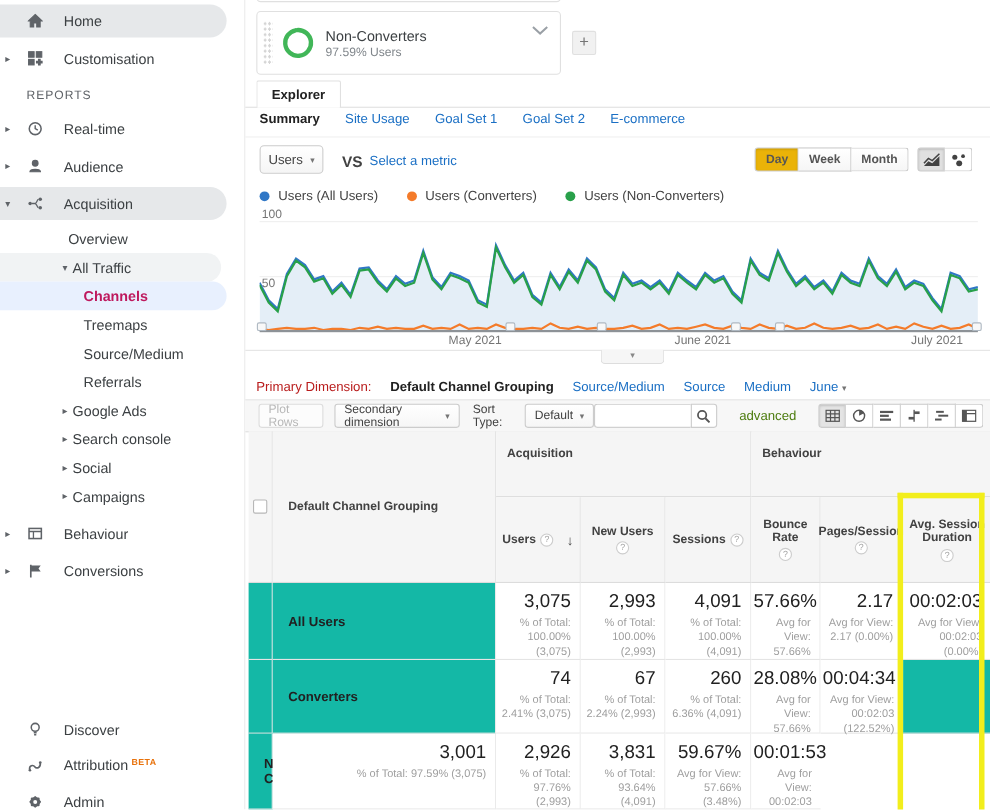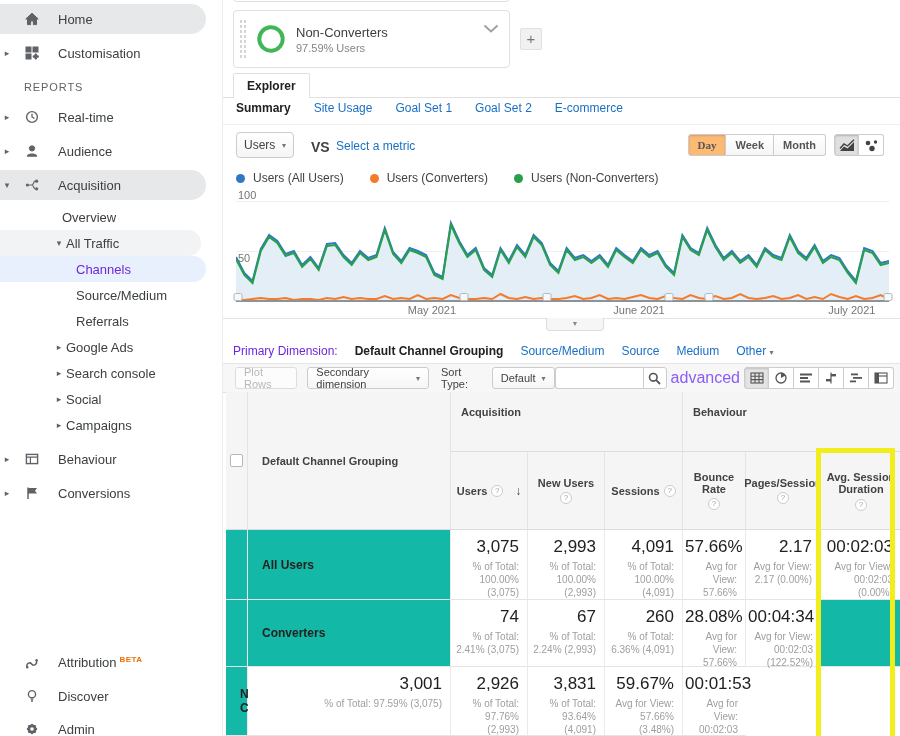--- a/index.html
+++ b/index.html
@@ -12,21 +12,21 @@
   .sb-item { display:flex; align-items:center; height:30px; margin-bottom:4px; cursor:pointer; font-size:13px; color:#3c4043; }
   .sb-sub { height:26px; margin-bottom:0; }
   .sb-arrow { width:14px; text-align:center; font-size:9px; color:#5f6368; flex:none; }
   .sb-icon { width:24px; margin-left:6px; flex:none; display:flex; justify-content:center; }
   .sb-label { margin-left:14px; white-space:nowrap; }
   .lvl2 { padding-left:52px; }
   .lvl3 { padding-left:76px; }
   .pill-grey { background:#e6e8ea; border-radius:0 16px 16px 0; width:206px; }
   .pill-light { background:#f1f3f4; border-radius:0 14px 14px 0; width:201px; }
   .pill-blue { background:#e8f0fe; border-radius:0 16px 16px 0; width:206px; }
-  .pill-blue .sb-label { color:#6d28d9; font-weight:normal; }
+  .pill-blue .sb-label { color:#be185d; font-weight:bold; }
   .sb-heading { height:30px; display:flex; align-items:center; padding-left:24px; font-size:11px;
                 letter-spacing:.9px; color:#5f6368; }
   .sb-bottom { position:absolute; left:0; top:648px; width:222px; }
   .beta { font-size:8px; color:#e8710a; font-weight:bold; vertical-align:super; margin-left:3px; letter-spacing:.4px;}
   .sb-svg { fill:#5f6368; stroke:#5f6368; }
 
   
   #main { position:absolute; left:222px; top:0; width:678px; height:736px; border-left:1px solid #ececec; background:#fff; }
 
   .prev-card { position:absolute; left:10px; top:-8px; width:277px; height:10px; border:1px solid #e0e0e0; border-radius:4px; background:#fff; }
@@ -57,21 +57,21 @@
               background:linear-gradient(#fff,#f5f5f5); font-size:12px; color:#424242; display:flex;
               align-items:center; justify-content:space-between; padding:0 7px; cursor:pointer; }
   .dd-caret { font-size:8px; color:#757575; }
   .vs-label { position:absolute; left:75px; top:7px; font-size:14px; font-weight:bold; color:#424242; }
   .select-metric { position:absolute; left:100px; top:7px; font-size:12px; color:#1a6fc4; cursor:pointer; }
   .granularity { position:absolute; right:74px; top:2px; display:flex; }
   .gran-btn { height:22px; padding:0 9px; border:1px solid #ccc; border-left:none; background:linear-gradient(#fff,#f6f6f6);
               font-size:11px; font-weight:bold; color:#555; display:flex; align-items:center; cursor:pointer; }
   .gran-btn:first-child { border-left:1px solid #ccc; border-radius:3px 0 0 3px; }
   .gran-btn:last-child { border-radius:0 3px 3px 0; }
-  .gran-btn.active { background:#fdba74; box-shadow:inset 0 1px 2px rgba(0,0,0,.15);font-family:Liberation Serif, serif; }
+  .gran-btn.active { background:#eab308; box-shadow:inset 0 1px 2px rgba(0,0,0,.15); }
   .chart-type { position:absolute; right:16px; top:2px; display:flex; }
   .ct-btn { width:25px; height:22px; border:1px solid #ccc; border-left:none; background:#fff;
             display:flex; align-items:center; justify-content:center; cursor:pointer; }
   .ct-btn:first-child { border-left:1px solid #ccc; border-radius:3px 0 0 3px; }
   .ct-btn:last-child { border-radius:0 3px 3px 0; }
   .ct-btn.active { background:#e0e0e0; box-shadow:inset 0 1px 2px rgba(0,0,0,.2); }
 
   .legend { position:absolute; left:13px; top:171px; display:flex; gap:26px; align-items:center; font-size:12px; color:#424242; }
   .legend-item { display:flex; align-items:center; gap:8px; }
   .legend-dot { width:9px; height:9px; border-radius:50%; }
@@ -84,36 +84,36 @@
   .axis-marker { position:absolute; top:103px; width:9px; height:8px; background:#f8f8f8;
                  border:1px solid #aeb8c2; border-radius:2px; transform:translateX(-50%); }
   #x-labels { position:absolute; left:0; top:304px; width:653px; height:13px; font-size:11px; color:#757575; }
   .x-label { position:absolute; transform:translateX(-50%); white-space:nowrap; }
   .chart-bottom-line { position:absolute; left:0; right:0; top:318px; border-top:1px solid #e4e4e4; }
   .collapse-btn { position:absolute; left:323px; top:318px; width:58px; height:13px; background:#f6f6f6;
                   border:1px solid #ddd; border-top:none; border-radius:0 0 4px 4px; font-size:7px; color:#888;
                   text-align:center; line-height:12px; cursor:pointer; }
 
   .primary-dim { position:absolute; left:10px; top:344px; display:flex; gap:17px; font-size:12px; align-items:center; }
-  .pd-label { color:#6d28d9; }
+  .pd-label { color:#b91c1c; }
   .pd-active { color:#212121; font-weight:bold; }
   .pd-link { color:#1a6fc4; cursor:pointer; }
 
   .toolbar { position:absolute; left:0; right:0; top:363px; height:30px; background:#f7f7f7;
              border-top:1px solid #e5e5e5; border-bottom:1px solid #e0e0e0; display:flex; align-items:center; }
   .tb-btn { height:22px; border:1px solid #ccc; border-radius:3px; background:linear-gradient(#fff,#f6f6f6);
             font-size:11px; color:#424242; display:flex; align-items:center; padding:0 8px; gap:6px; cursor:pointer; }
   .tb-btn.disabled { color:#b8b8b8; background:#fcfcfc; border-color:#ddd; cursor:default; }
   .tb-label { font-size:11px; color:#424242; margin:0 6px 0 12px; }
   .search-wrap { display:flex; margin-left:auto; height:22px; }
   .search-input { width:88px; height:22px; border:1px solid #ccc; border-right:none; border-radius:3px 0 0 3px;
                   padding:0 5px; font-size:11px; outline:none; }
   .search-btn { width:24px; height:22px; border:1px solid #ccc; border-radius:0 3px 3px 0; background:#fff;
                 display:flex; align-items:center; justify-content:center; cursor:pointer; }
-  .advanced { font-size:16px; color:#8b5cf6; margin:0 4px; cursor:pointer; }
+  .advanced { font-size:12px; color:#4d7c0f; margin:0 20px; cursor:pointer; }
   .view-icons { display:flex; margin-right:6px; }
   .vi-btn { width:25px; height:22px; border:1px solid #ccc; border-left:none; background:#fff;
             display:flex; align-items:center; justify-content:center; cursor:pointer; }
   .vi-btn:first-child { border-left:1px solid #ccc; border-radius:3px 0 0 3px; }
   .vi-btn:last-child { border-radius:0 3px 3px 0; }
   .vi-btn.active { background:#e4e4e4; box-shadow:inset 0 1px 2px rgba(0,0,0,.15); }
 
   
   .ga-table { position:absolute; left:3px; top:392px; width:675px; display:grid;
               grid-template-columns:22px 203px 77px 77px 78px 63px 75px 80px;
@@ -211,20 +211,23 @@
       <span class="sb-label" style="margin-left:10px">Overview</span>
     </div>
     <div class="sb-item sb-sub lvl2 pill-light">
       <span class="sb-arrow">▾</span>
       <span class="sb-label" style="margin-left:0">All Traffic</span>
     </div>
     <div class="sb-item sb-sub lvl3 pill-blue">
       <span class="sb-label" style="margin-left:0">Channels</span>
     </div>
     <div class="sb-item sb-sub lvl3">
+      <span class="sb-label" style="margin-left:0">Treemaps</span>
+    </div>
+    <div class="sb-item sb-sub lvl3">
       <span class="sb-label" style="margin-left:0">Source/Medium</span>
     </div>
     <div class="sb-item sb-sub lvl3">
       <span class="sb-label" style="margin-left:0">Referrals</span>
     </div>
     <div class="sb-item sb-sub lvl2">
       <span class="sb-arrow">▸</span>
       <span class="sb-label" style="margin-left:0">Google Ads</span>
     </div>
     <div class="sb-item sb-sub lvl2">
@@ -254,40 +257,40 @@
       <span class="sb-icon">
         <svg width="14" height="14" viewBox="0 0 14 14">
             <path d="M3 1.5 V13" stroke="#5f6368" stroke-width="1.5"></path>
             <path d="M3 2 H12 L10 4.8 L12 7.6 H3 Z" fill="#5f6368"></path>
           </svg>
       </span>
       <span class="sb-label">Conversions</span>
     </div>
 
     <div class="sb-bottom">
+      <div class="sb-item" style="height:30px;margin-bottom:3px">
+        <span class="sb-arrow"></span>
+        <span class="sb-icon">
+          <svg width="14" height="14" viewBox="0 0 14 14">
+              <circle cx="7" cy="5.2" r="3.6" fill="none" stroke="#5f6368" stroke-width="1.4"></circle>
+              <path d="M5.7 10.2 h2.6 M6 12 h2" stroke="#5f6368" stroke-width="1.3"></path>
+            </svg>
+        </span>
+        <span class="sb-label">Discover</span>
+      </div>
       <div class="sb-item" style="height:30px;margin-bottom:3px">
         <span class="sb-arrow"></span>
         <span class="sb-icon">
           <svg width="14" height="14" viewBox="0 0 14 14">
               <path d="M2 10.8 C1.2 6.8 5.2 6 6.6 8 C8 10 12.2 9.4 11.6 4.6" fill="none" stroke="#5f6368" stroke-width="1.5"></path>
               <circle cx="2.2" cy="11.2" r="1.2" fill="#5f6368"></circle>
               <circle cx="11.6" cy="4.2" r="1.2" fill="#5f6368"></circle>
             </svg>
         </span>
         <span class="sb-label"><span>Attribution</span><span class="beta">BETA</span></span>
-      </div>
-      <div class="sb-item" style="height:30px;margin-bottom:3px">
-        <span class="sb-arrow"></span>
-        <span class="sb-icon">
-          <svg width="14" height="14" viewBox="0 0 14 14">
-              <circle cx="7" cy="5.2" r="3.6" fill="none" stroke="#5f6368" stroke-width="1.4"></circle>
-              <path d="M5.7 10.2 h2.6 M6 12 h2" stroke="#5f6368" stroke-width="1.3"></path>
-            </svg>
-        </span>
-        <span class="sb-label">Discover</span>
       </div>
       <div class="sb-item" style="height:30px">
         <span class="sb-arrow"></span>
         <span class="sb-icon">
           <svg width="14" height="14" viewBox="0 0 14 14">
               <g fill="#5f6368">
                 <rect x="3" y="3" width="8" height="8" rx="1"></rect>
                 <rect x="3" y="3" width="8" height="8" rx="1" transform="rotate(45 7 7)"></rect>
               </g>
               <circle cx="7" cy="7" r="1.8" fill="#fff"></circle>
@@ -405,21 +408,21 @@
       </div>
     <div class="chart-bottom-line"></div>
     <div class="collapse-btn">▼</div>
 
     <div class="primary-dim">
       <span class="pd-label">Primary Dimension:</span>
       <span class="pd-active">Default Channel Grouping</span>
       <span class="pd-link">Source/Medium</span>
       <span class="pd-link">Source</span>
       <span class="pd-link">Medium</span>
-      <span class="pd-link"><span>Other</span> <span class="dd-caret">▾</span></span>
+      <span class="pd-link"><span>June</span> <span class="dd-caret">▾</span></span>
     </div>
 
     <div class="toolbar">
       <div class="tb-btn disabled" style="margin-left:12px">Plot Rows</div>
       <div class="tb-btn" style="margin-left:10px">
         <span>Secondary dimension</span>
         <span class="dd-caret">▾</span>
       </div>
       <span class="tb-label">Sort Type:</span>
       <div class="tb-btn">

